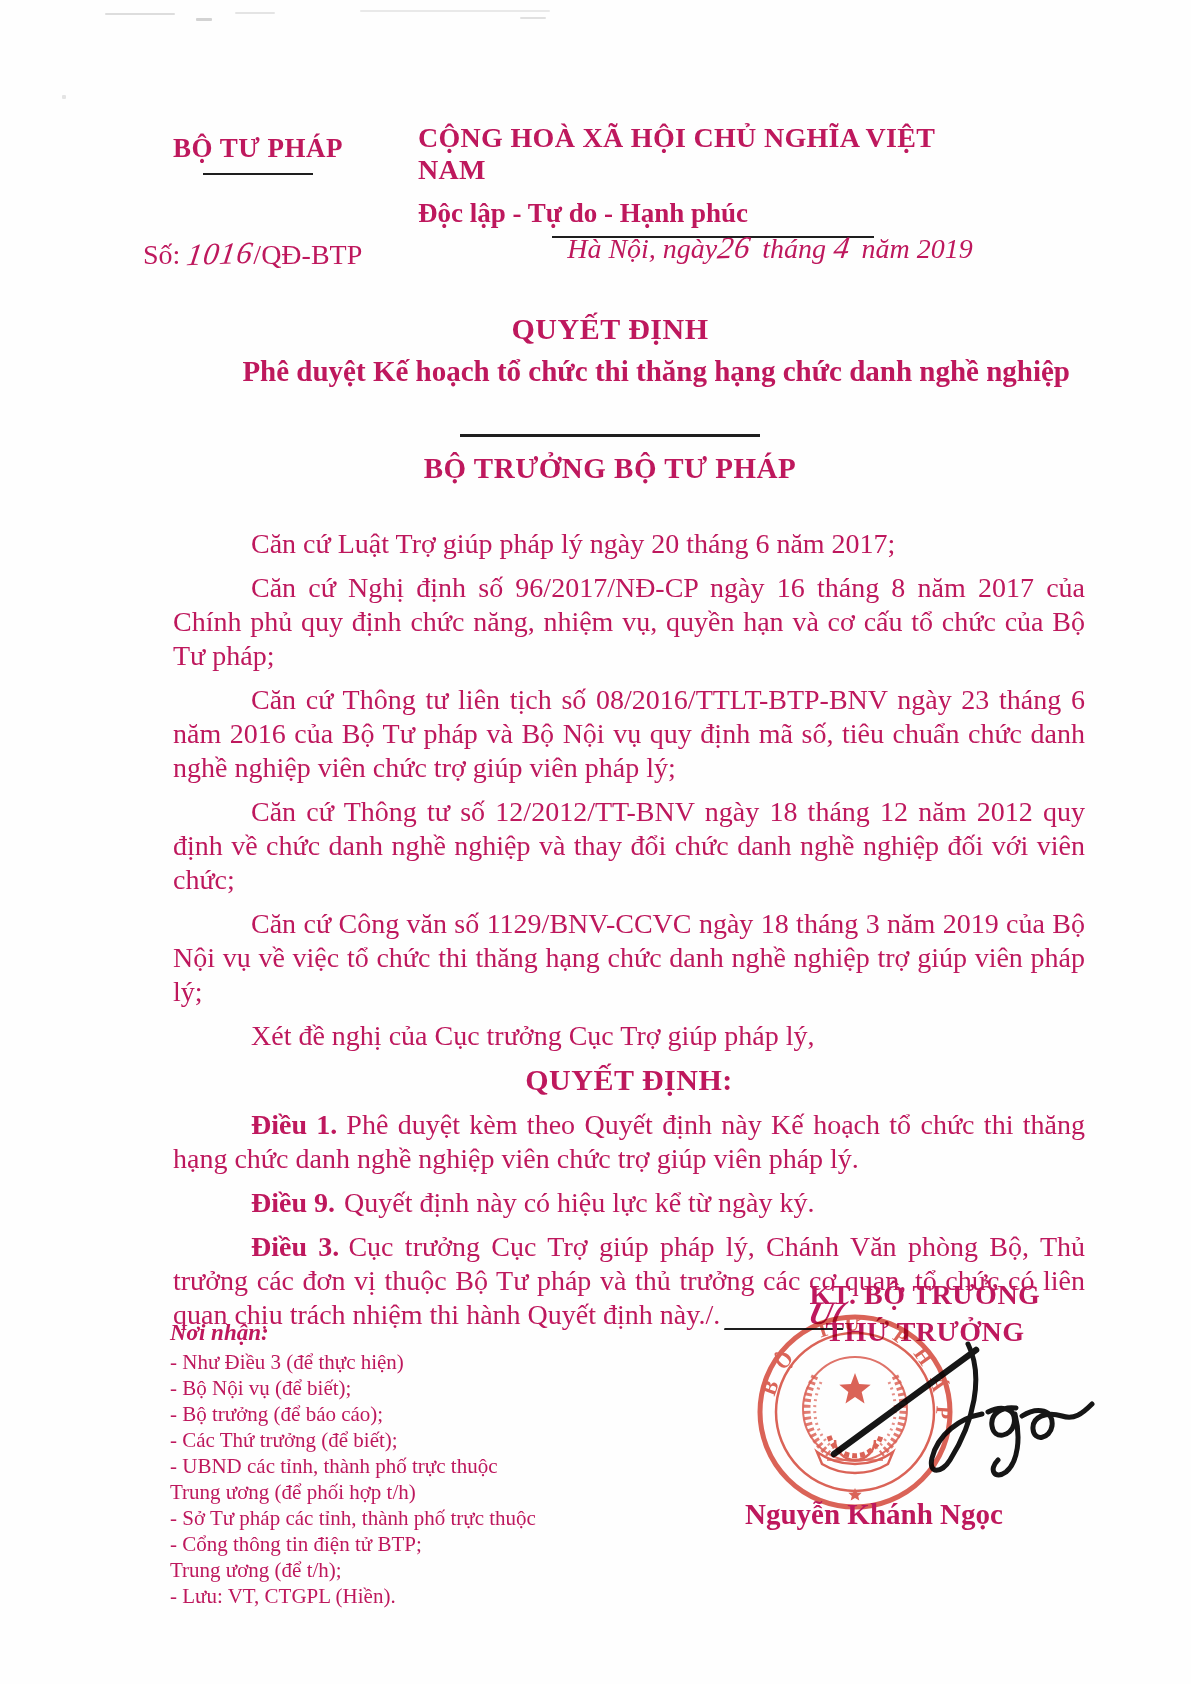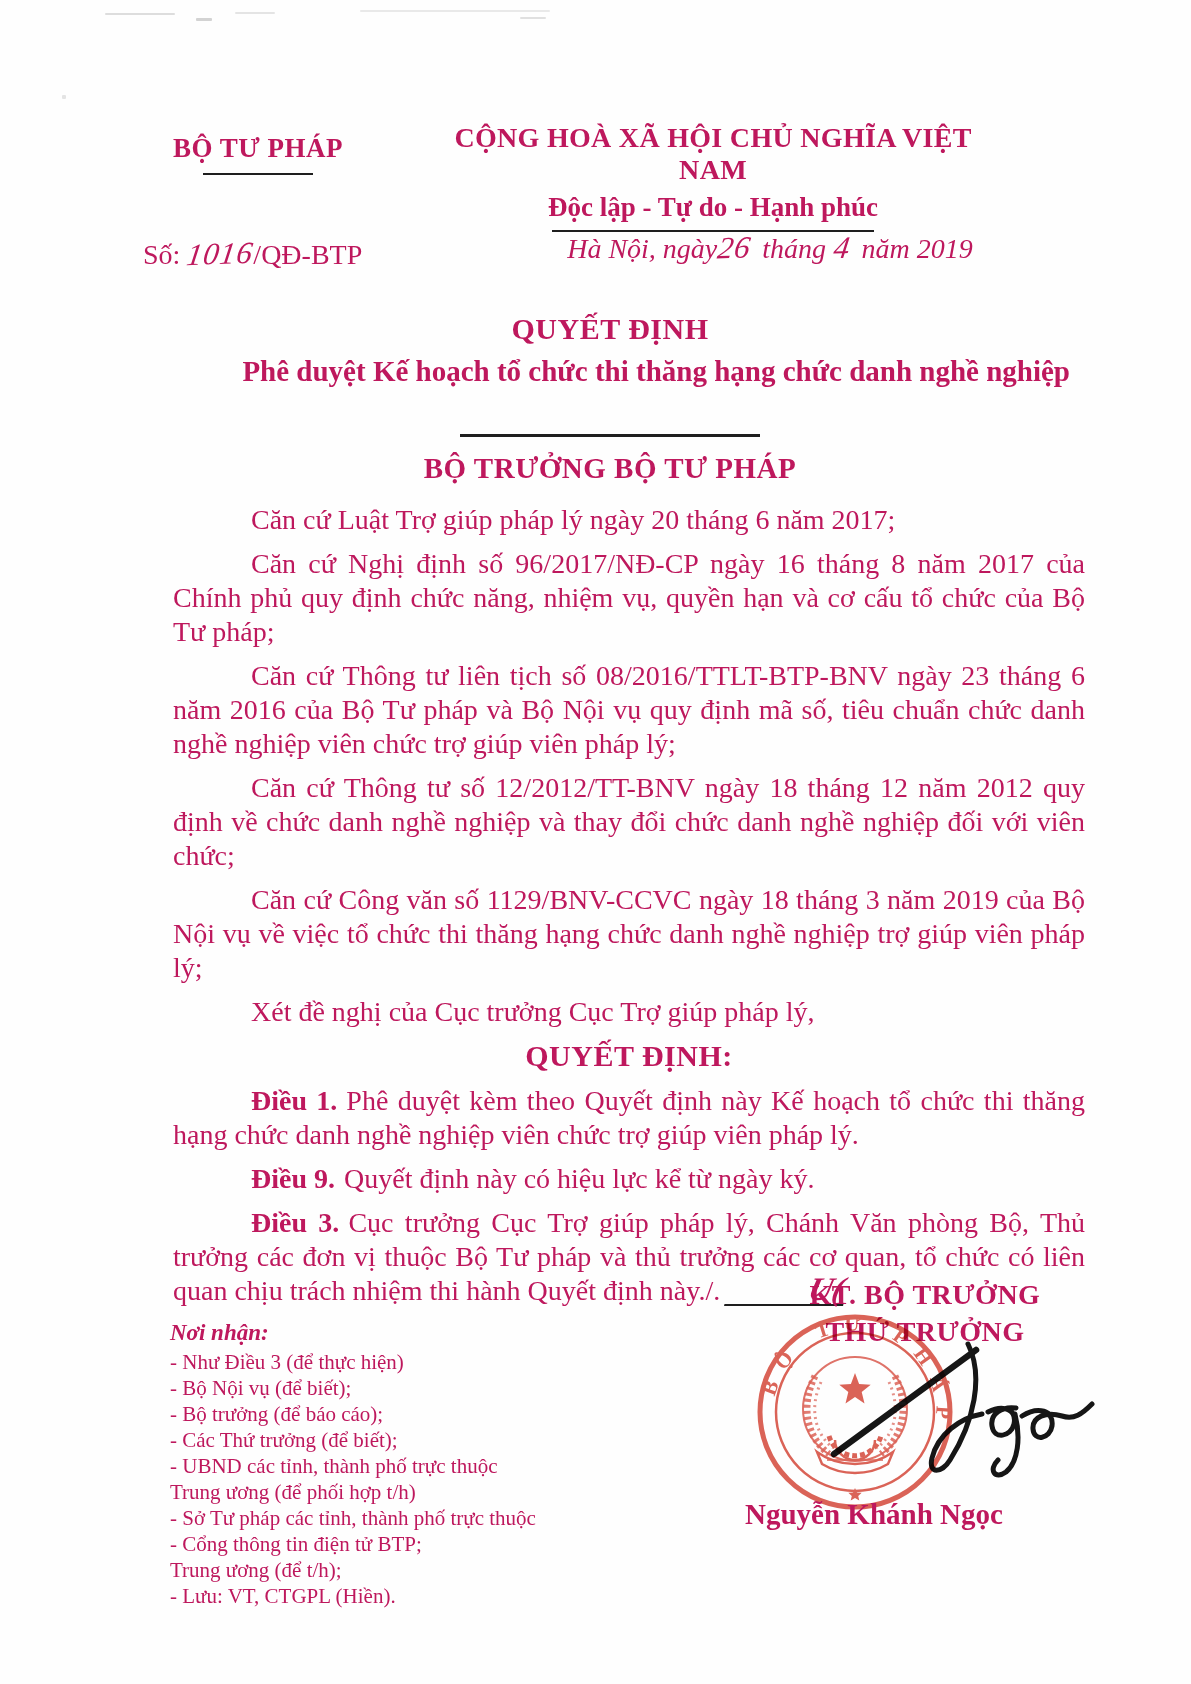--- a/index.html
+++ b/index.html
@@ -9,43 +9,43 @@
     background:#fefefe;color:#be185d;
     font-family:"Liberation Serif","DejaVu Serif",serif;
     overflow:hidden;
   }
   .speck{position:absolute;background:#b5b5b5;border-radius:1px;}
 
   
   .header-left{position:absolute;left:128px;top:133px;width:260px;text-align:center;
     font-weight:bold;font-size:27px;letter-spacing:.5px;}
   .header-left .rule{width:110px;height:2px;background:#1e1e1e;margin:9px auto 0;}
-  .header-right{position:absolute;left:418px;top:122px;width:590px;text-align:center;font-weight:bold;}
+  .header-right{position:absolute;left:418px;top:122px;width:590px;font-weight:bold;}
   .nat1{font-size:28px;letter-spacing:.3px;}
-  .nat2{font-size:27px;margin-top:6px;}
+  .nat2{font-size:27px;margin-top:12px;}
   .header-right .rule{width:322px;height:2px;background:#1e1e1e;margin:7px auto 0;}
 
   .doc-number{position:absolute;left:143px;top:236px;font-size:28px;}
   .date-line{position:absolute;left:555px;top:230px;width:430px;text-align:center;
     font-style:italic;font-size:28px;}
   .hand{font-style:italic;display:inline-block;transform:skewX(-10deg) rotate(-2deg);
     font-size:31px;letter-spacing:1px;}
   .date-line .hand{margin:0 4px 0 1px;}
 
   
   .doc-title{position:absolute;left:150px;top:312px;width:920px;text-align:center;
     font-size:30px;font-weight:bold;letter-spacing:.5px;}
   .doc-subtitle{position:absolute;left:150px;top:352px;width:920px;text-align:right;
     font-size:29px;font-weight:bold;line-height:38px;}
   .subtitle-rule{position:absolute;left:460px;top:434px;width:300px;height:3px;background:#1e1e1e;}
   .authority{position:absolute;left:150px;top:452px;width:920px;text-align:center;
     font-size:29px;font-weight:bold;letter-spacing:.5px;}
 
   
-  .body{position:absolute;left:173px;top:503px;width:912px;font-size:28px;line-height:34px;
+  .body{position:absolute;left:173px;top:527px;width:912px;font-size:28px;line-height:34px;
     text-align:justify;}
   .para{margin:0 0 10px 0;text-indent:78px;}
   .decision-heading{text-align:center;text-indent:0;font-weight:bold;font-size:30px;
     margin:5px 0 11px 0;letter-spacing:.5px;}
   .article-label{font-weight:bold;margin-right:9px;}
   .paraph{display:inline-block;font-style:italic;font-size:33px;font-weight:bold;
     transform:skewX(-14deg);border-bottom:2px solid #1e1e1e;line-height:30px;
     padding:0 3px;margin-left:8px;}
 
   

